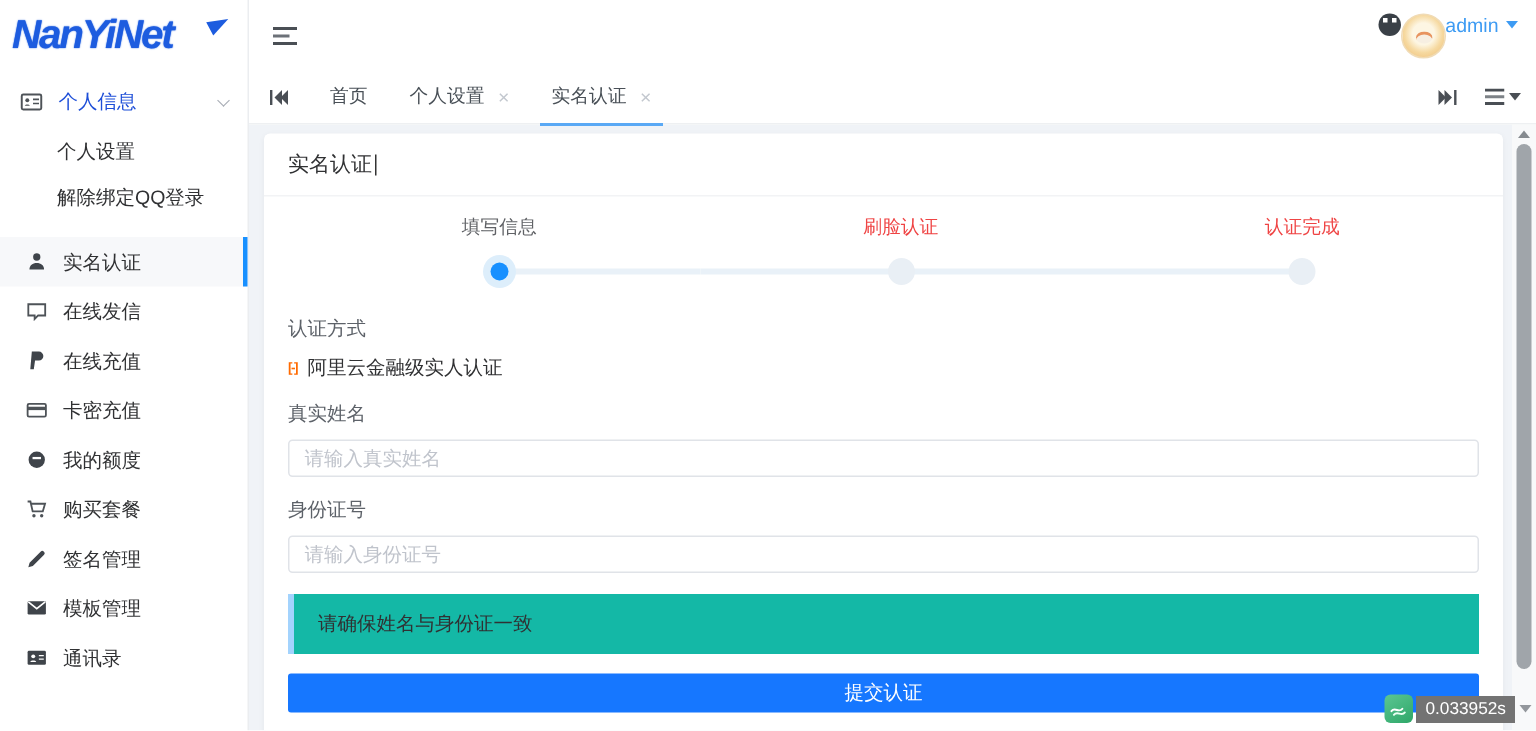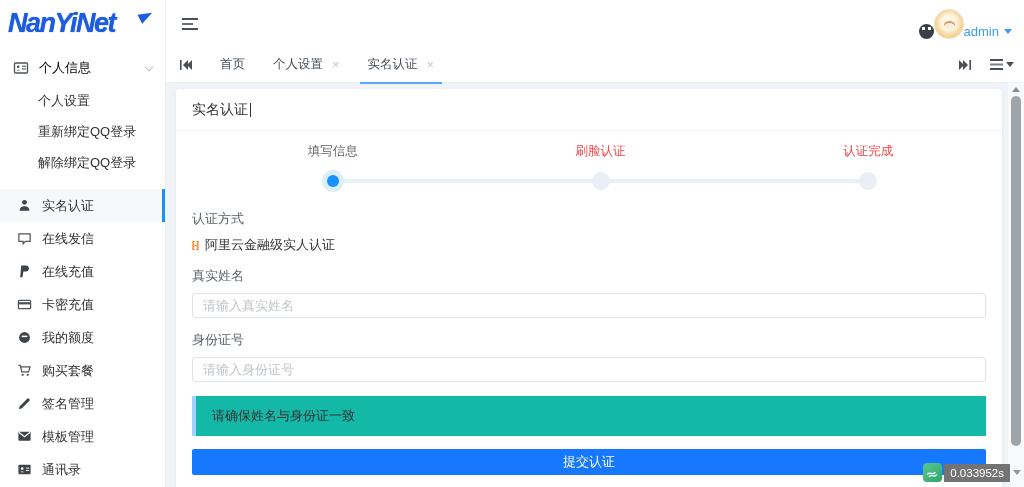--- a/index.html
+++ b/index.html
@@ -6,35 +6,35 @@
   html,body { width:1024px; height:487px; overflow:hidden; }
   body { font-family:"Liberation Sans", sans-serif; background:#fff; position:relative; font-size:13px; color:#303133; }
 
   
   .sidebar { position:absolute; left:0; top:0; width:166px; height:487px; background:#fff; border-right:1px solid #ebedf0; z-index:6; }
   .logo { height:47px; display:flex; align-items:center; padding-left:8px; position:relative; }
   .logo-text { font-size:27px; font-style:italic; font-weight:bold; color:#1d5cdf; letter-spacing:-1.5px; text-shadow:0 0 1px #1d5cdf; }
   .logo-arrow { position:absolute; left:139px; top:11px; width:0; height:0; border-left:14px solid #1d5cdf; border-top:5px solid transparent; border-bottom:5px solid transparent; transform:rotate(-28deg); }
   .menu { padding-top:4px; }
   .group-header { height:34px; display:flex; align-items:center; padding:0 12px 0 13px; cursor:pointer; }
-  .group-header .glabel { margin-left:10px; color:#000000; }
+  .group-header .glabel { margin-left:10px; color:#1d4ed8; }
   .chev { margin-left:auto; width:8px; height:8px; border-right:1.4px solid #a8adb5; border-bottom:1.4px solid #a8adb5; transform:rotate(45deg) scale(.75); margin-top:-3px; }
   .sub-item { height:31px; line-height:31px; padding-left:38px; color:#303133; cursor:pointer; }
   .menu-items { margin-top:11px; }
   .item { height:33px; display:flex; align-items:center; padding-left:16px; cursor:pointer; position:relative; }
   .item .ic { width:16px; height:16px; margin-right:10px; display:flex; align-items:center; justify-content:center; }
   .item.active { background:#f7f8fa; }
   .item.active::after { content:""; position:absolute; right:0; top:0; bottom:0; width:3px; background:#1890ff; }
 
   
   .topbar { position:absolute; left:166px; top:0; width:858px; height:47px; background:#fff; display:flex; align-items:center; z-index:5; }
   .hamburger { margin-left:16px; width:16px; cursor:pointer; }
   .hamburger i { display:block; height:2px; background:#4a4f55; margin:3px 0; }
   .hamburger i:nth-child(2) { width:11px; background:#6c7178; }
-  .topbar-right { margin-left:auto; display:flex; align-items:flex-end; padding-right:12px; }
+  .topbar-right { margin-left:auto; display:flex; align-items:flex-start; padding-right:12px; }
   .lang-circle { width:15px; height:15px; border-radius:50%; background:#3a4047; position:relative; cursor:pointer; }
   .lang-circle::before { content:""; position:absolute; left:3px; top:3px; width:3px; height:3px; background:#fff; }
   .lang-circle::after { content:""; position:absolute; right:3px; top:3px; width:3px; height:3px; background:#fff; }
   .avatar { width:30px; height:30px; border-radius:50%; background:radial-gradient(circle at 50% 45%, #fdf6e3 0 35%, #f6d9a0 60%, #edb96f 100%); border:1px solid #f0dbb5; position:relative; cursor:pointer; }
   .avatar::after { content:""; position:absolute; left:9px; top:11px; width:11px; height:8px; border-radius:50%; background:#f7efe2; box-shadow:0 2px 0 #e8945f inset; }
   .username { color:#3d9bf3; font-size:13px; cursor:pointer; display:flex; align-items:center; gap:5px; }
   .caret-down { width:0; height:0; border-left:4px solid transparent; border-right:4px solid transparent; border-top:5px solid #3d9bf3; }
 
   
   .tabbar { position:absolute; left:166px; top:47px; width:858px; height:36px; background:#fff; border-bottom:1px solid #eef0f2; display:flex; align-items:center; z-index:5; }
@@ -102,21 +102,20 @@
             <path d="M3.5 10.5c.4-1.1 3-1.1 3.4 0" fill="#4e5358"></path>
             <line x1="9" y1="6.2" x2="13" y2="6.2" stroke="#4e5358" stroke-width="1.1"></line>
             <line x1="9" y1="9" x2="13" y2="9" stroke="#4e5358" stroke-width="1.1"></line>
           </svg>
       </span>
       <span class="glabel">个人信息</span>
       <span class="chev"></span>
     </div>
     <div class="submenu">
       <div class="sub-item">个人设置</div>
-      <div class="sub-item">重新绑定QQ登录</div>
       <div class="sub-item">解除绑定QQ登录</div>
     </div>
     <div class="menu-items">
       <div class="item active">
         <span class="ic">
           <svg class="si" width="15" height="15" viewBox="0 0 16 16">
               <circle cx="8" cy="4.6" r="2.6" fill="#3f444a"></circle>
               <path d="M2.8 13.5c0-3 2.3-4.6 5.2-4.6s5.2 1.6 5.2 4.6z" fill="#3f444a"></path>
             </svg>
         </span>

